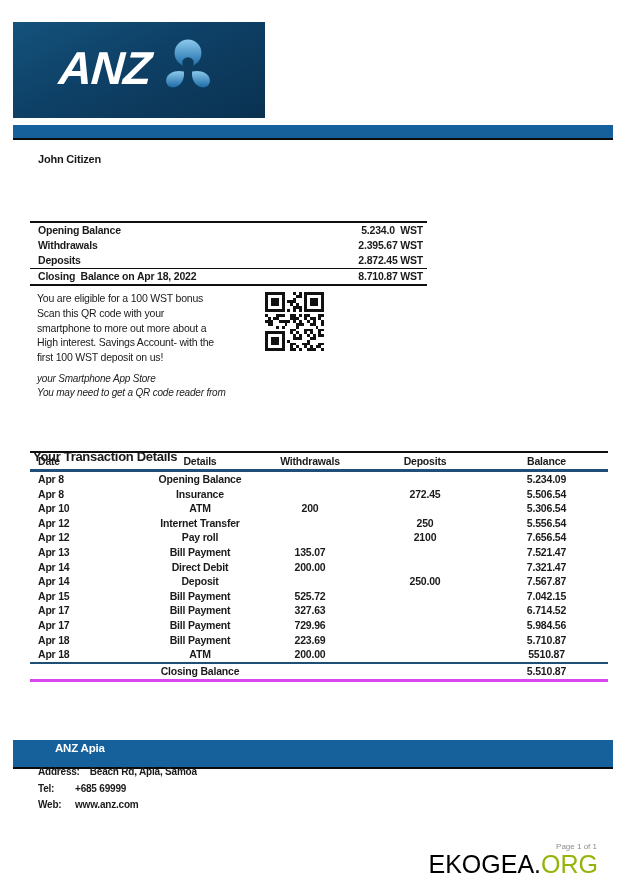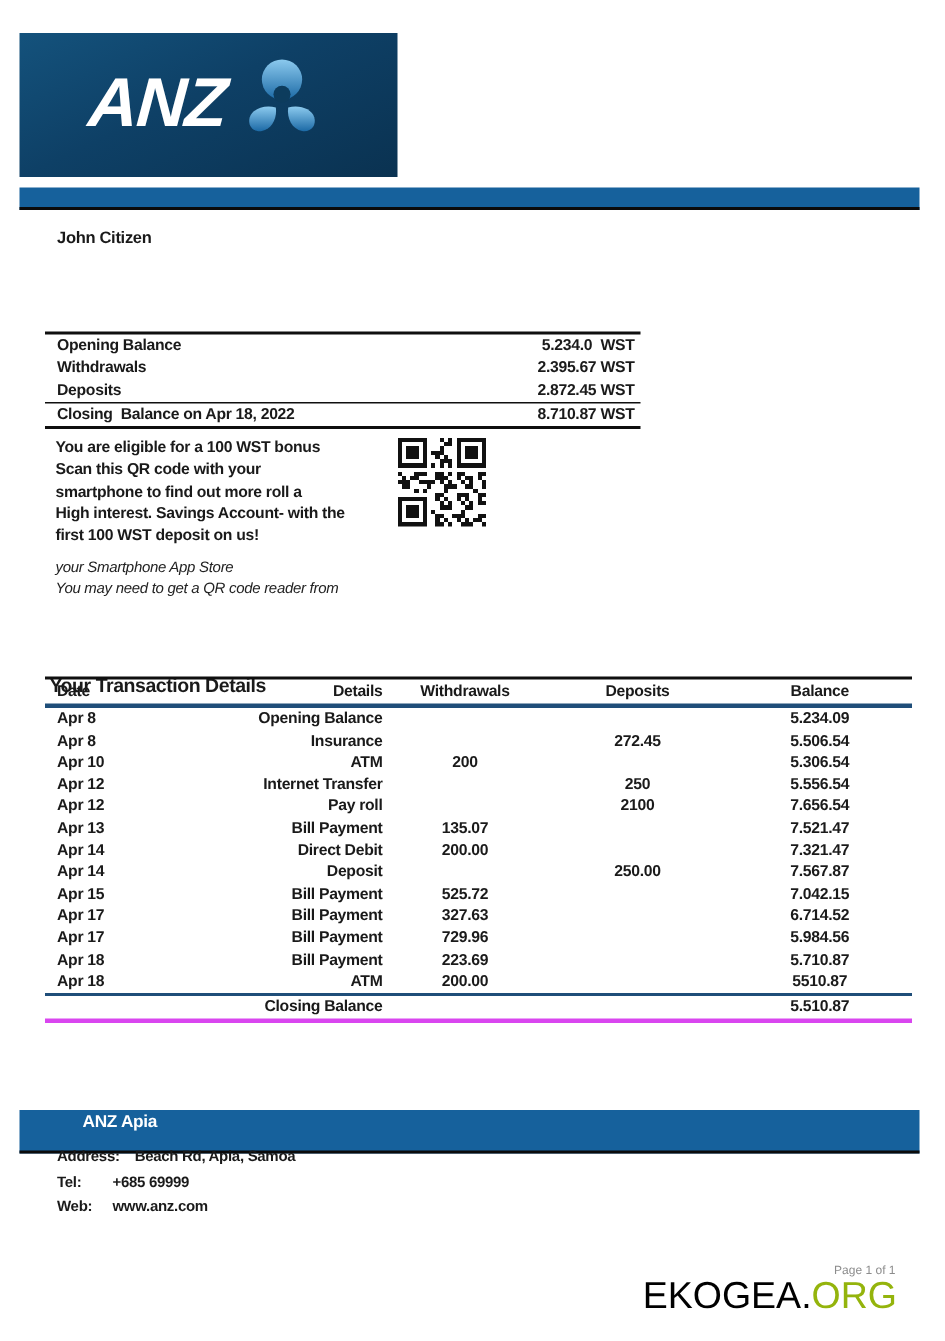--- a/index.html
+++ b/index.html
@@ -31,33 +31,33 @@
   .summary {
     position:absolute; left:30px; top:221px; width:397px;
     border-top:2.5px solid #0f0f0f; border-bottom:2px solid #0f0f0f;
     font-size:10.5px; font-weight:700;
   }
   .summary-row { display:flex; justify-content:space-between; height:14.9px; line-height:14.9px; padding:0 4px 0 8px; }
   .summary-row:last-child { border-top:1.5px solid #0f0f0f; }
   .s-label, .s-value { white-space:pre; }
 
   
-  .promo { position:absolute; left:37px; top:291px; width:250px; font-size:10.5px; font-weight:700; line-height:14.8px; }
+  .promo { position:absolute; left:37px; top:291px; width:250px; font-size:10.5px; font-weight:400; line-height:14.8px; }
   .qr { position:absolute; left:265px; top:292px; width:59px; height:59px; shape-rendering:crispEdges; }
   .promo-note { position:absolute; left:37px; top:372px; font-size:10px; font-style:italic; font-weight:400; line-height:14px; color:#222; }
 
   
   .txn-title { position:absolute; left:33px; top:433px; font-size:13px; font-weight:700; letter-spacing:-0.3px;margin-top:16px; }
   .txn-table { position:absolute; left:30px; top:451px; width:578px; border-top:2.5px solid #0f0f0f; font-size:10.5px; font-weight:700; }
   .txn-grid { display:grid; grid-template-columns:115px 110px 110px 120px 1fr; }
   .txn-header { height:16px; line-height:16px; border-bottom:3px solid var(--rule-navy,#1f4e79); }
   .txn-row { height:14.6px; line-height:14.6px; }
   .txn-closing { height:15.5px; line-height:15.5px; border-top:2.5px solid var(--rule-navy,#1f4e79); border-bottom:3px solid #d946ef; }
   .c-date { padding-left:8px; text-align:left; }
-  .c-details { text-align:right; }
+  .c-details { text-align:center; }
   .c-wd, .c-dep, .c-bal { text-align:center; }
 
   
   .footer-bar {
     position:absolute; left:13px; top:740px; width:600px; height:29px;
     background:var(--bar-blue,#16619c); border-bottom:2px solid #0b0b0b;
     color:#fff; font-size:11.5px; font-weight:700; line-height:17px; padding-left:42px; box-sizing:border-box;
   }
   .address-block { position:absolute; left:38px; top:764px; font-size:10px; font-weight:700; line-height:16.5px; }
   .addr-row { display:flex; }
@@ -111,21 +111,21 @@
       <div class="summary-row">
         <span class="s-label">Closing  Balance on Apr 18, 2022</span>
         <span class="s-value">8.710.87 WST</span>
       </div>
     </div>
 
   <div class="promo">
 
   <div class="promo-line">You are eligible for a 100 WST bonus</div>
       <div class="promo-line">Scan this QR code with your</div>
-      <div class="promo-line">smartphone to find out more roll a</div>
+      <div class="promo-line">smartphone to more out more about a</div>
       <div class="promo-line">High interest. Savings Account- with the</div>
       <div class="promo-line">first 100 WST deposit on us!</div>
     </div>
   <svg class="qr" id="qr" viewBox="0 0 21 21" aria-hidden="true">
       <rect x="0" y="0" width="1" height="1" fill="#111111"></rect>
       <rect x="1" y="0" width="1" height="1" fill="#111111"></rect>
       <rect x="2" y="0" width="1" height="1" fill="#111111"></rect>
       <rect x="3" y="0" width="1" height="1" fill="#111111"></rect>
       <rect x="4" y="0" width="1" height="1" fill="#111111"></rect>
       <rect x="5" y="0" width="1" height="1" fill="#111111"></rect>

